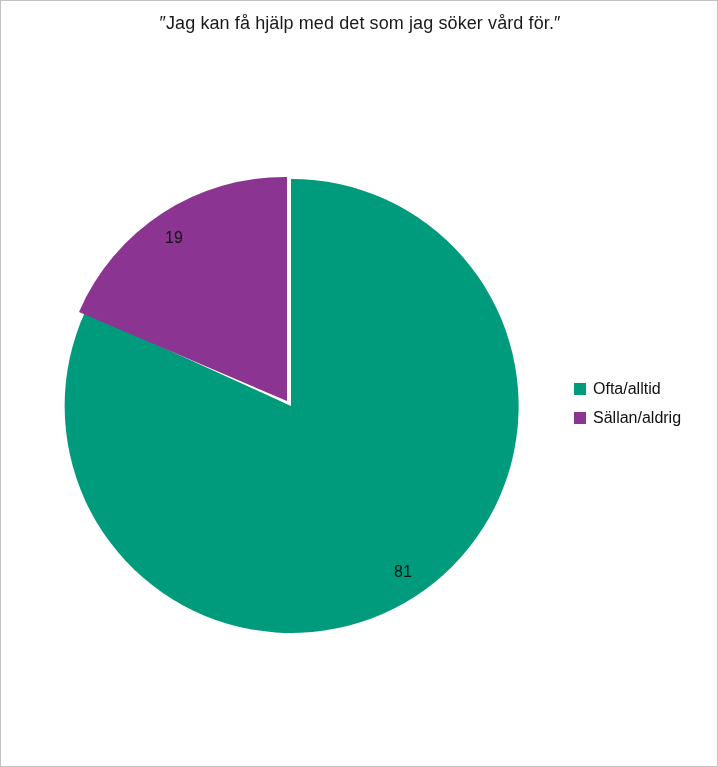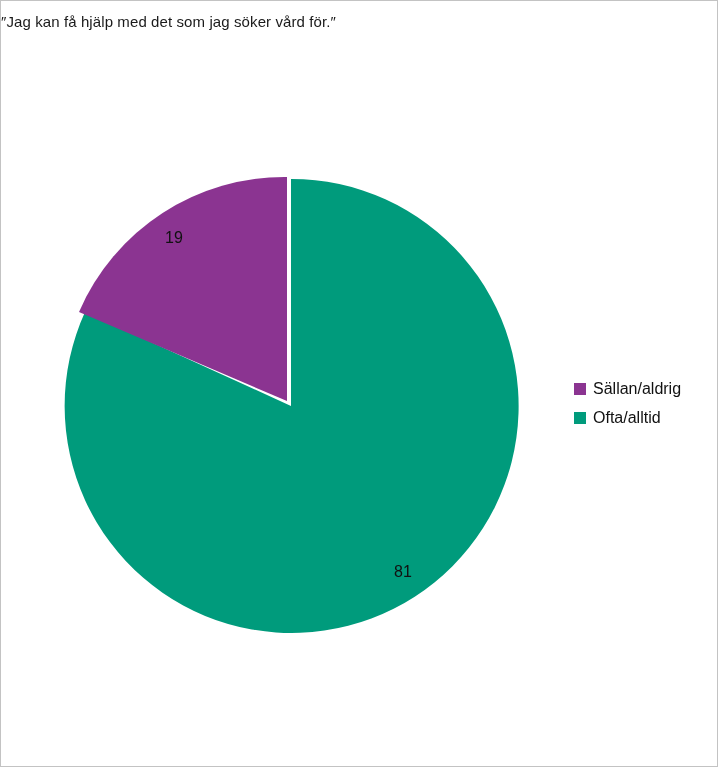--- a/index.html
+++ b/index.html
@@ -17,22 +17,22 @@
     background: #ffffff;
     border: 1px solid #c3c3c3;
     box-sizing: border-box;
     overflow: hidden;
   }
   #chart-title {
     position: absolute;
     left: 0;
     top: 12px;
     width: 718px;
-    text-align: left;
-    font-size: 15px;
+    text-align: center;
+    font-size: 18px;
     color: #1a1a1a;
     font-family: "Liberation Sans", sans-serif;
     letter-spacing: 0.1px;
     white-space: nowrap;
   }
   #pie-area {
     position: absolute;
     left: 0;
     top: 0;
     width: 718px;
@@ -91,24 +91,24 @@
 
       <text class="slice-label" x="402" y="572">81</text>
 
       <text class="slice-label" x="173" y="238">19</text>
     </svg>
   </div>
 
   <div id="legend">
 
     <div class="legend-row">
-      <span class="legend-swatch" style="background:#8B3491"></span>
-      <span class="legend-label">Sällan/aldrig</span>
+      <span class="legend-swatch" style="background:#009B7C"></span>
+      <span class="legend-label">Ofta/alltid</span>
     </div>
 
     <div class="legend-row">
-      <span class="legend-swatch" style="background:#009B7C"></span>
-      <span class="legend-label">Ofta/alltid</span>
+      <span class="legend-swatch" style="background:#8B3491"></span>
+      <span class="legend-label">Sällan/aldrig</span>
     </div>
 
   </div>
 
 </div>
 
 </body></html>

